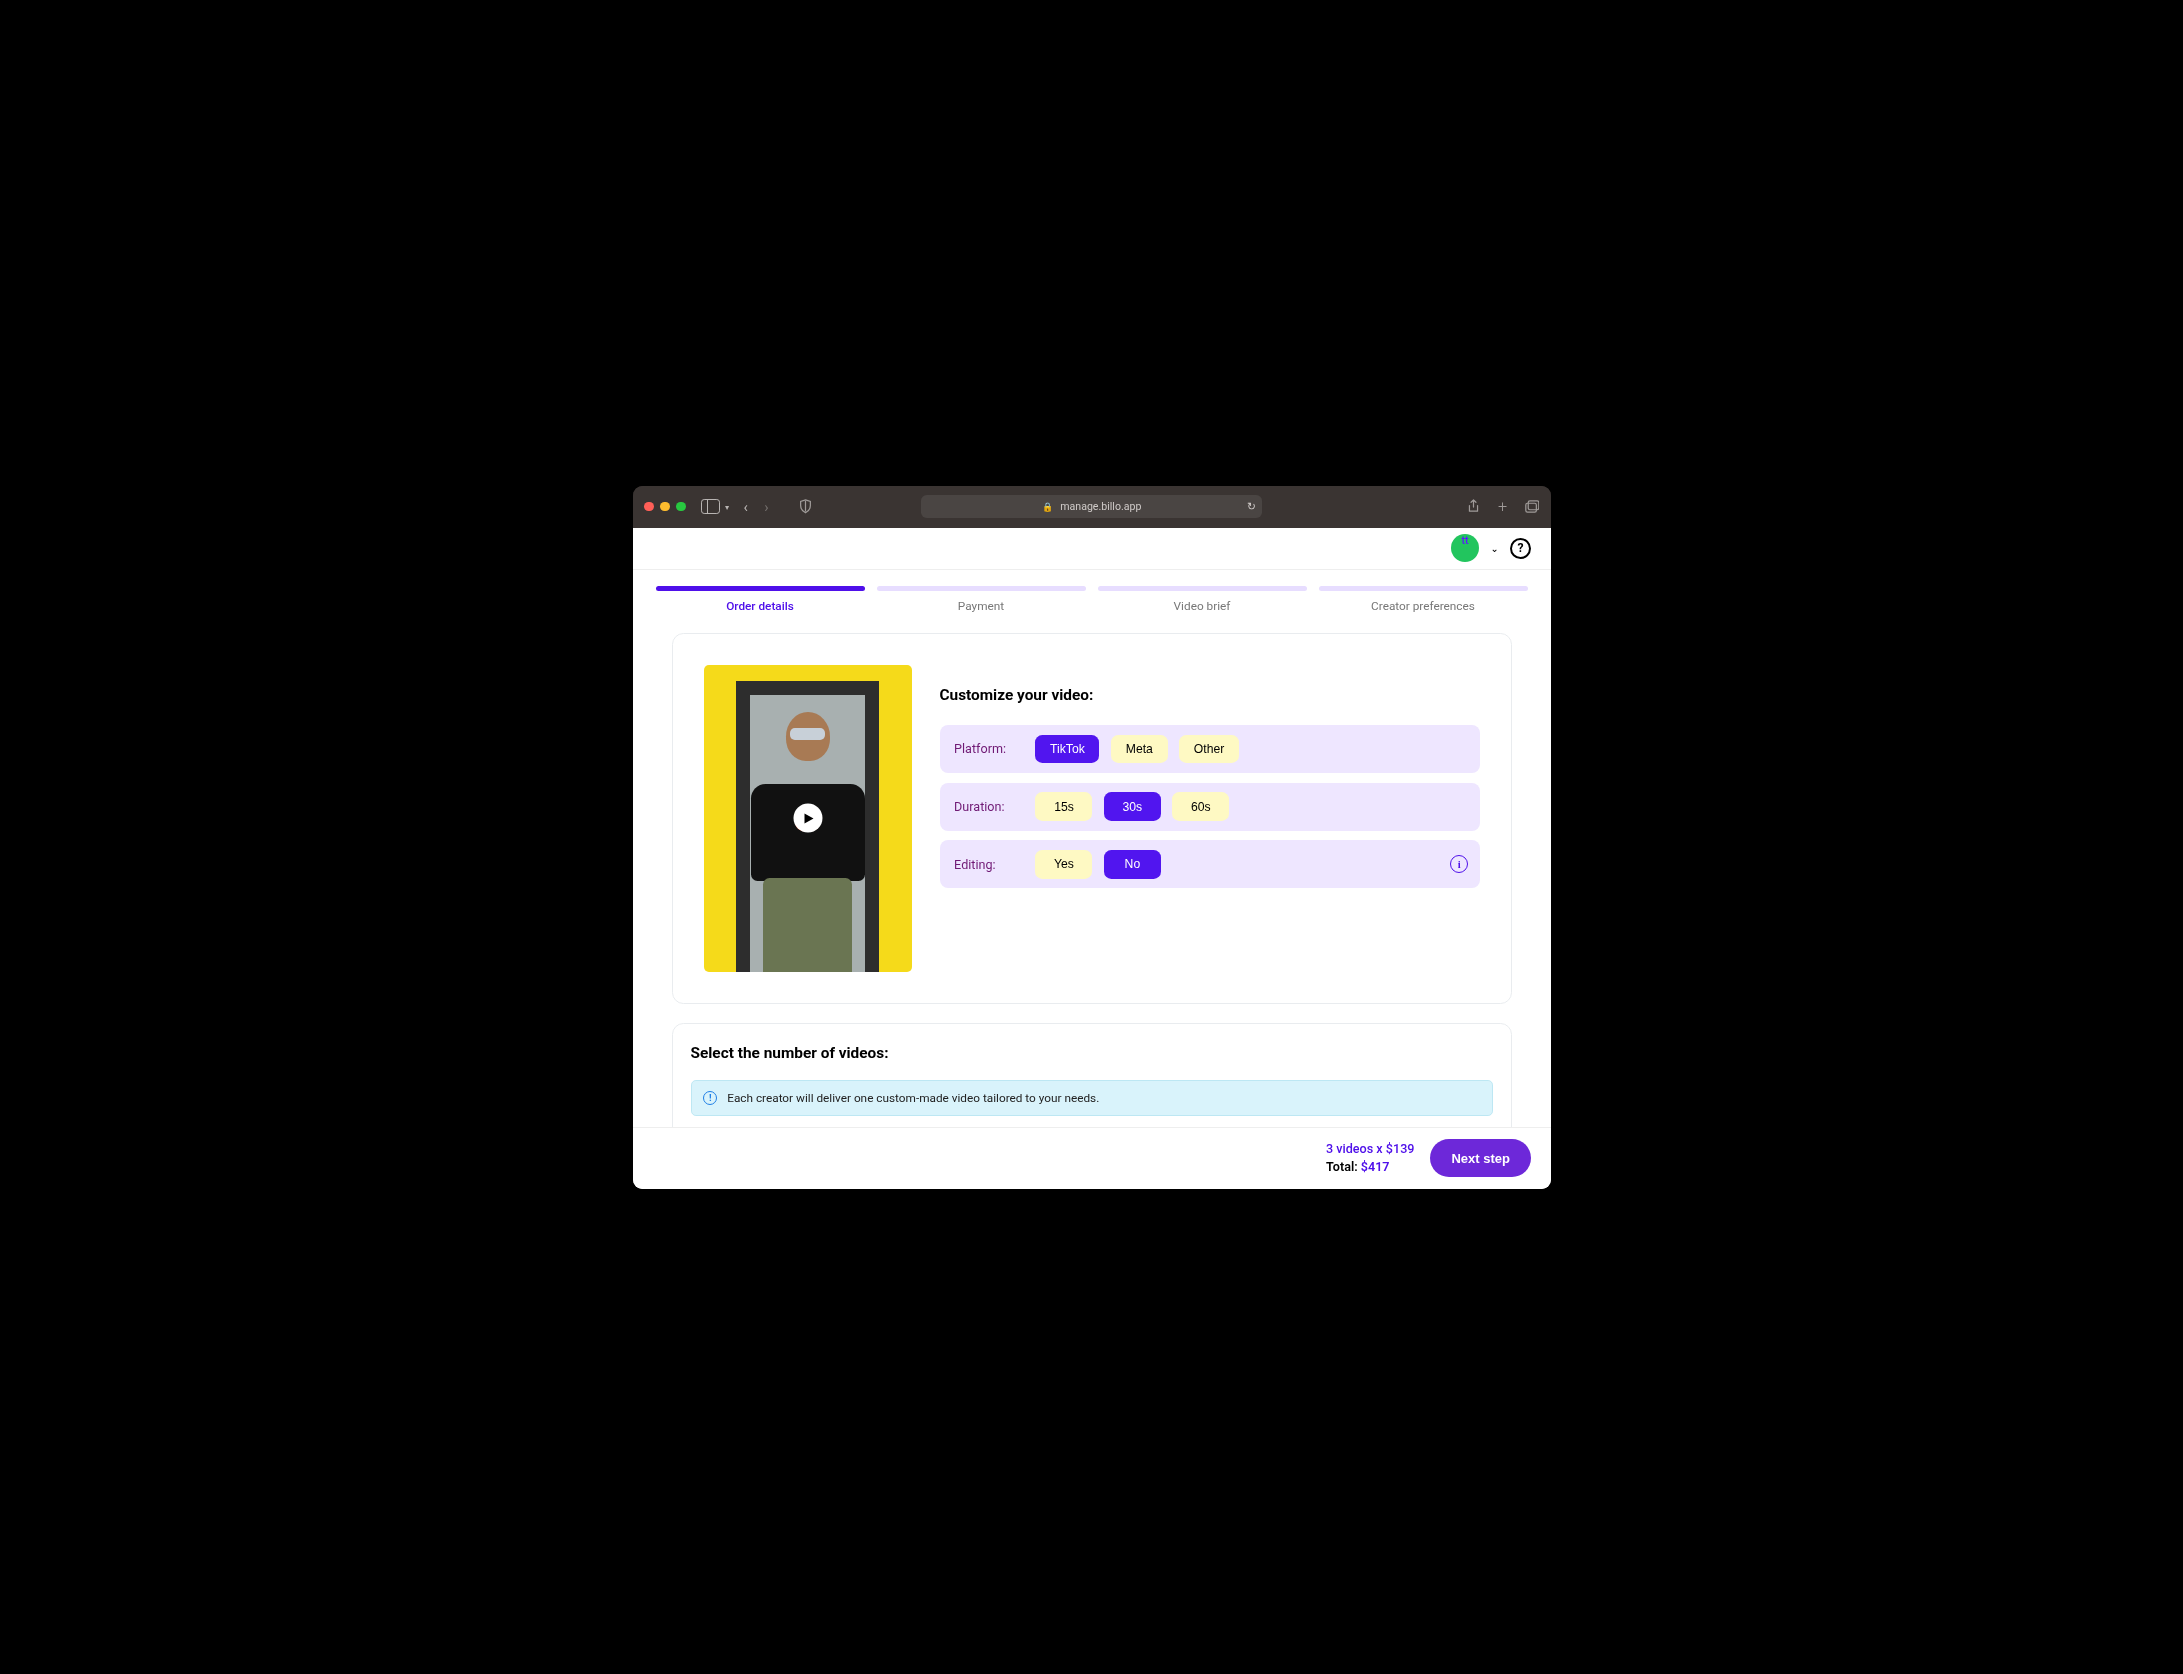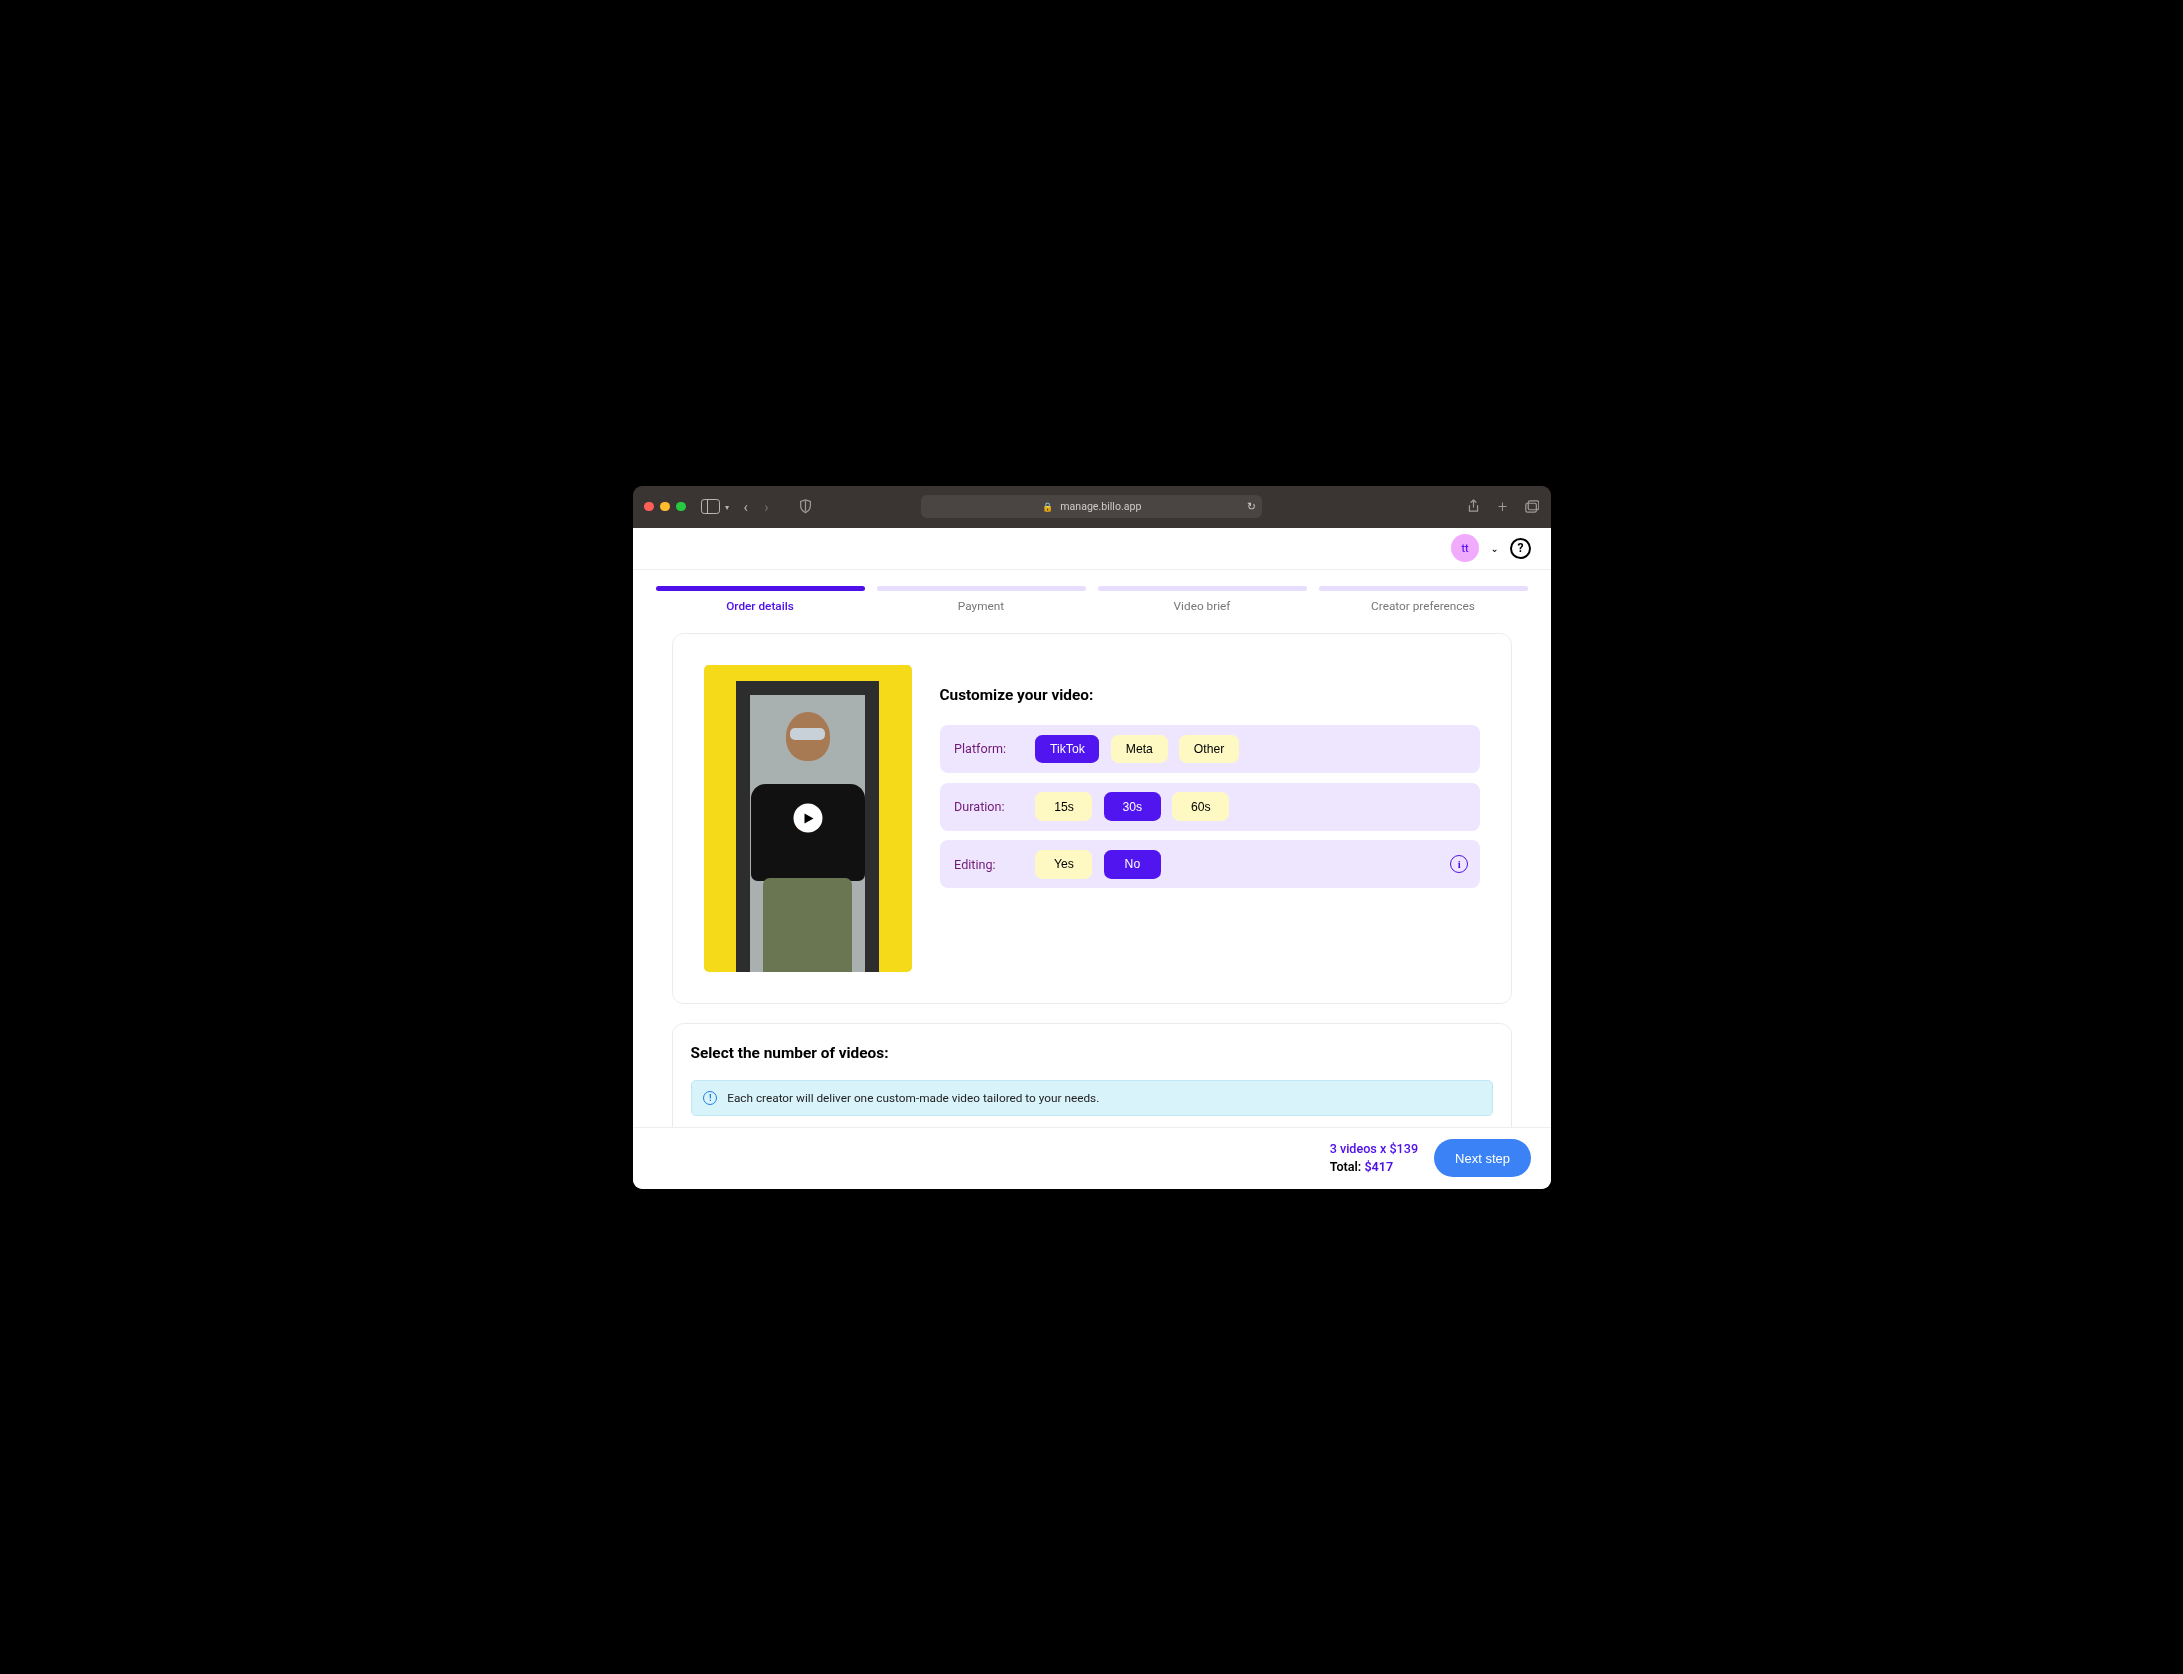--- a/index.html
+++ b/index.html
@@ -55,22 +55,22 @@
   
   .page { flex:1; background:#fff; display:flex; flex-direction:column; overflow:hidden; }
 
   .topbar {
     height: 42px; border-bottom:0.8px solid #eee;
     display:flex; align-items:center; justify-content:flex-end;
     padding: 0 19.5px; gap:11.4px;
   }
   .avatar {
     width:28px; height:28px; border-radius:50%;
-    background:#f0abfc; color:#5a18ff;
-    display:flex; align-items:center; justify-content:center;
+    background:#22c55e; color:#5a18ff;
+    display:flex; justify-content:center;
     font-size:10.6px; font-weight:500;
   }
   .caret { font-size:9.7px; color:#000; }
   .help {
     width:21px;height:21px;border:2px solid #000;border-radius:50%;
     display:flex;align-items:center;justify-content:center;
     font-weight:700;font-size:12.2px;
   }
 
   
@@ -163,23 +163,23 @@
   .footer {
     border-top:0.8px solid #eee; background:#fff;
     display:flex; align-items:center; justify-content:flex-end;
     padding: 11.4px 19.5px; gap:16px;
   }
   .totals { text-align:left; font-size:12.6px; line-height:1.45; }
   .totals .line1 { color:#4f10ea; font-weight:500; }
   .totals .tot-label { color:#000; font-weight:600; }
   .totals .tot-val { color:#4f10ea; font-weight:600; }
   .next {
-    background:#3b82f6; color:#fff; border:none;
+    background:#6d28d9; color:#fff; border:none;
     padding:11.4px 21px; border-radius:21px;
-    font-size:13px; font-weight:400; cursor:pointer;
+    font-size:13px; font-weight:700; cursor:pointer;
   }
 </style>
 </head>
 <body>
 
 <div class="window">
 
   <div class="chrome">
     <div class="traffic">
       <div class="dot red"></div>

